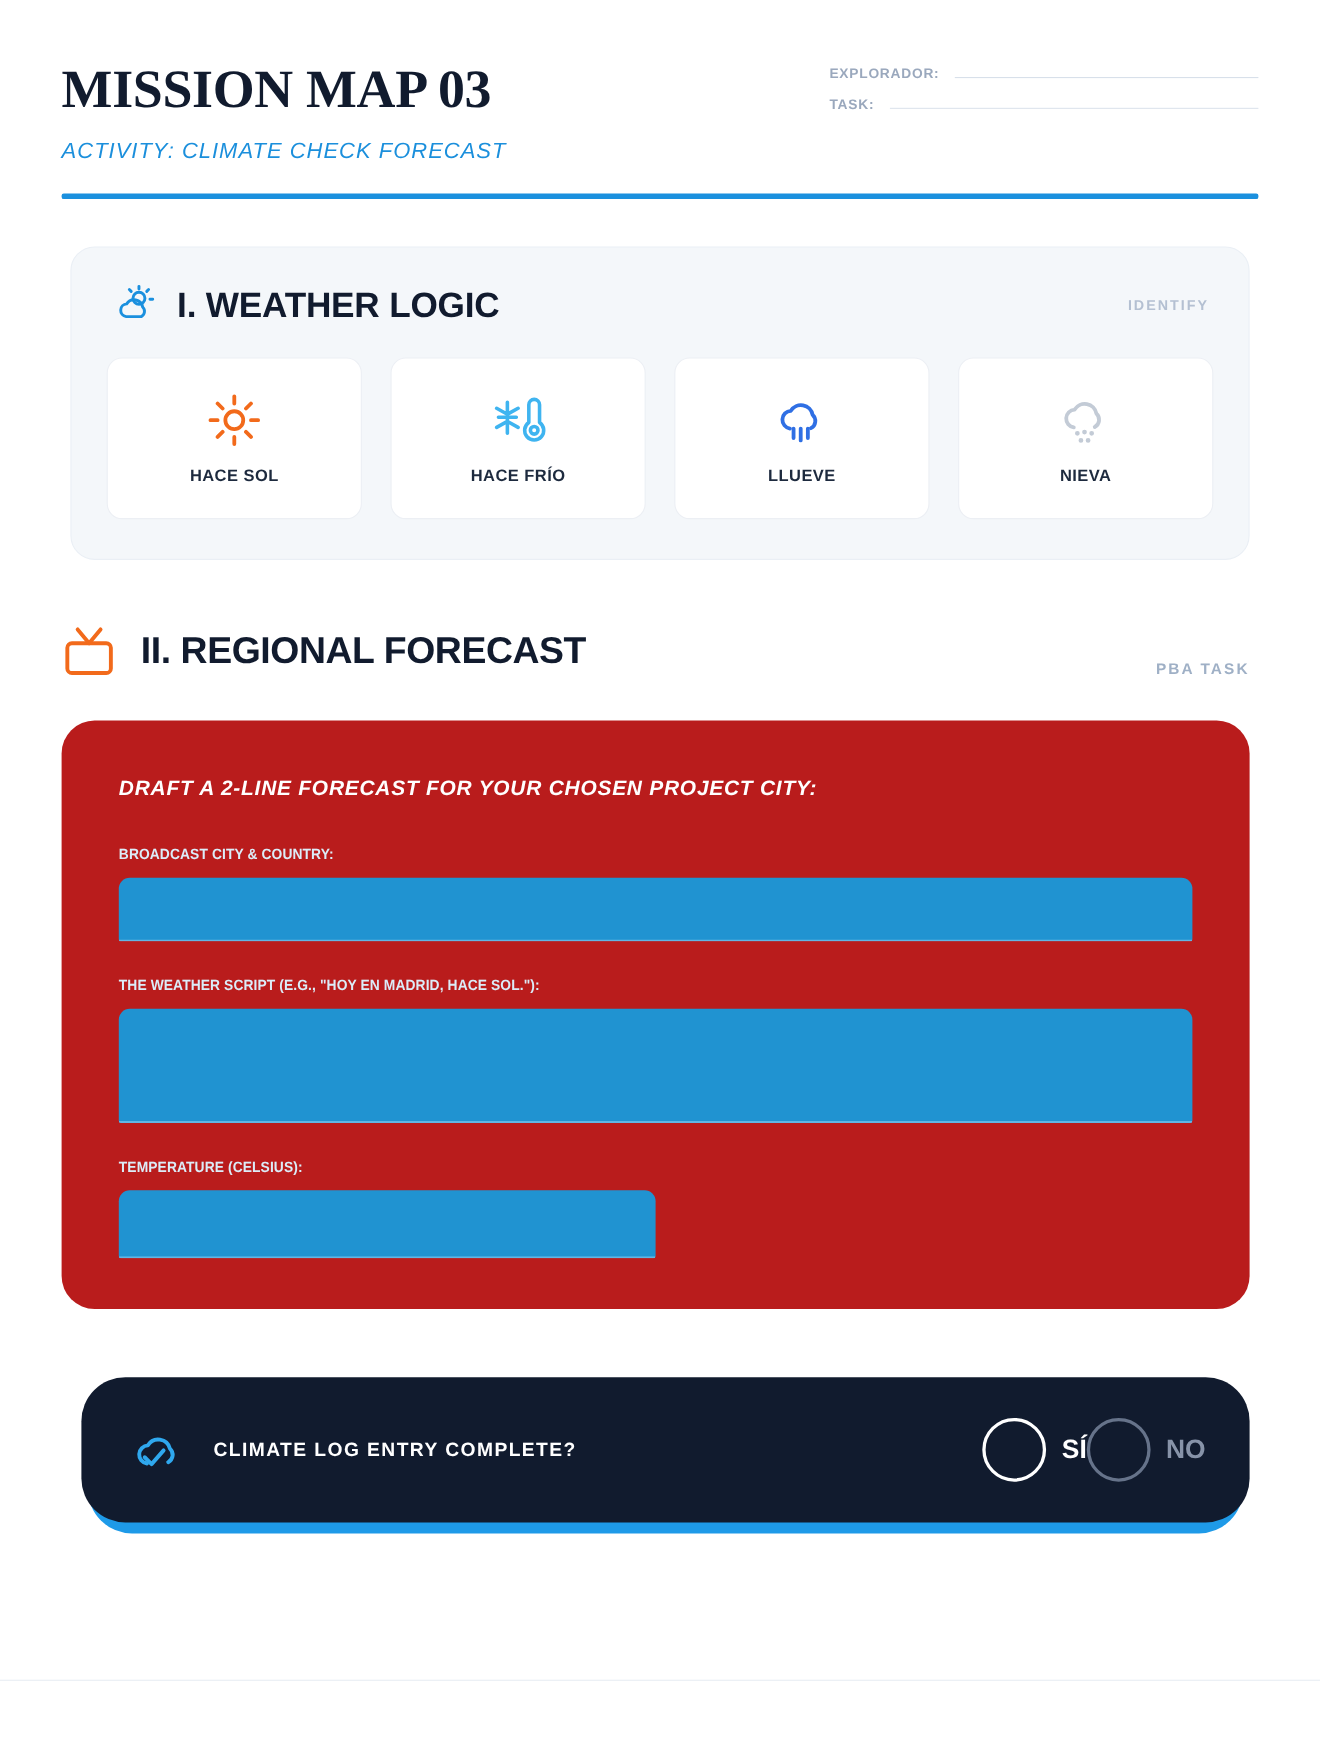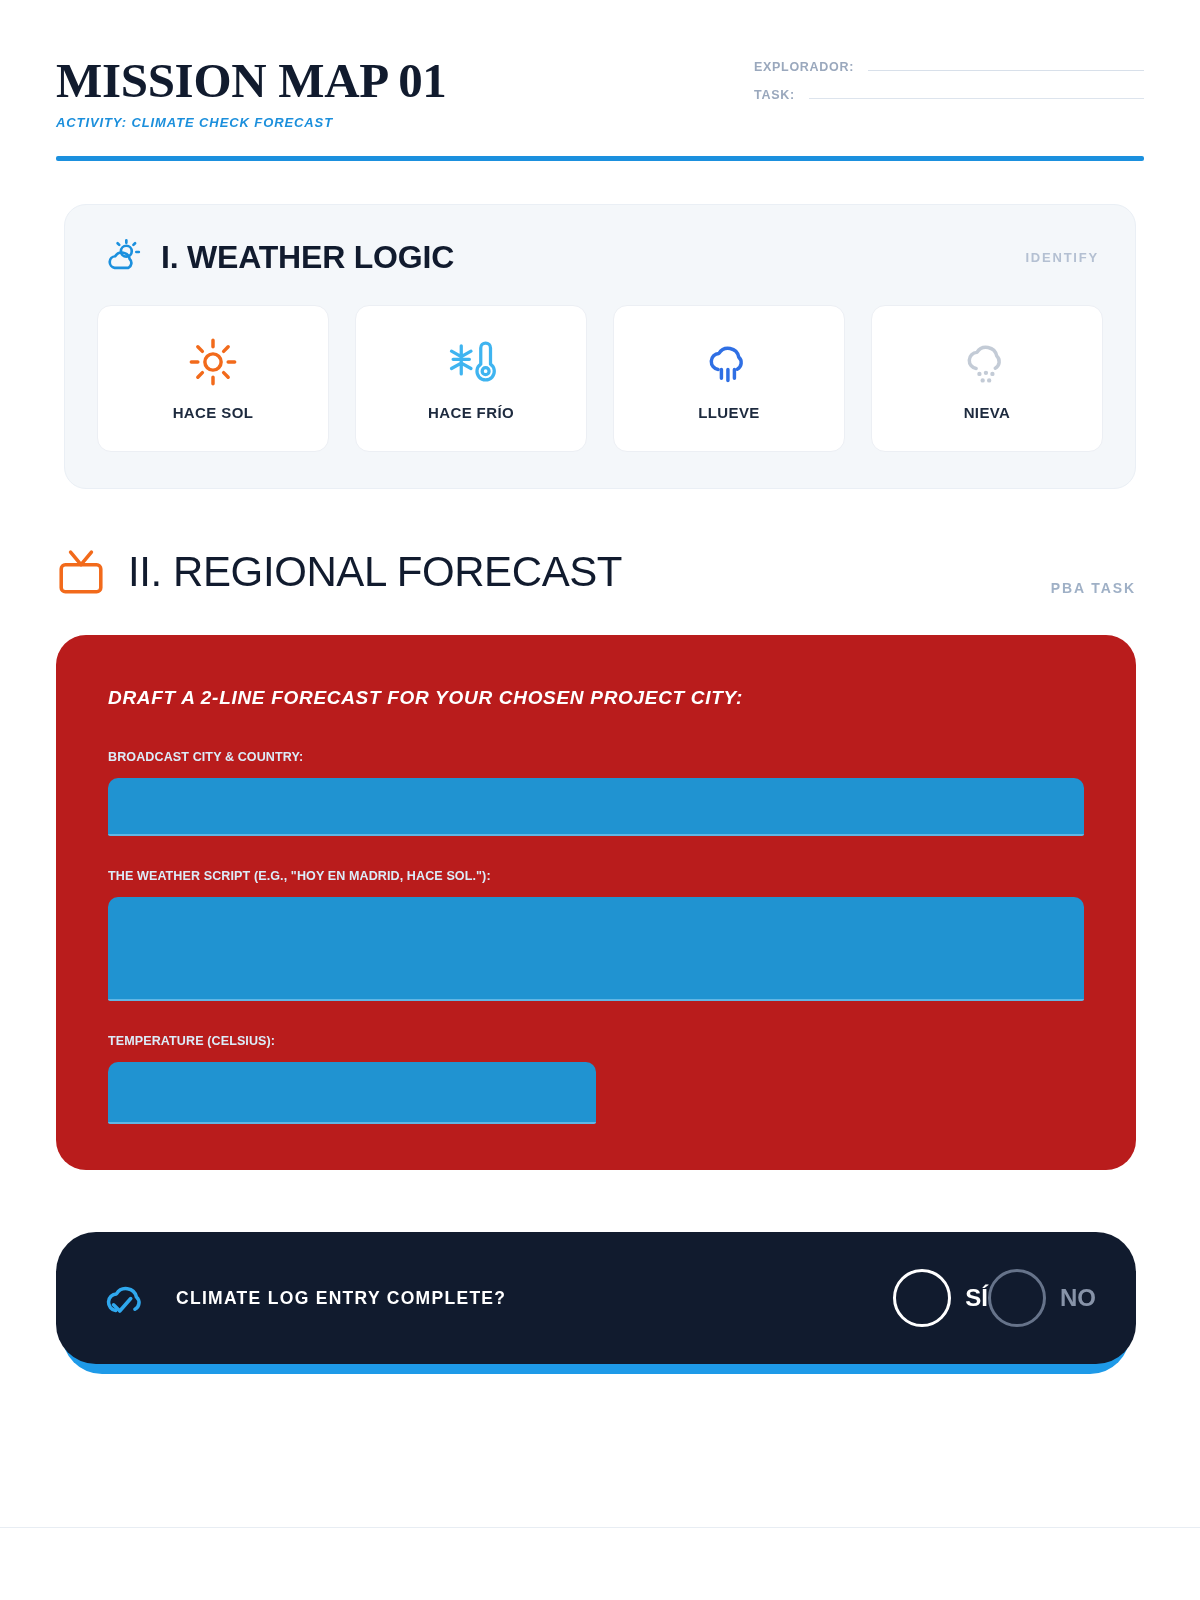--- a/index.html
+++ b/index.html
@@ -35,23 +35,23 @@
   .page-title {
     font-family: "Liberation Serif", "DejaVu Serif", serif;
     font-weight: bold;
     font-size: 49px;
     line-height: 1.0;
     letter-spacing: -0.3px;
     color: #111b2e;
   }
 
   .page-subtitle {
-    margin-top: 10px;
-    font-size: 13px;
-    font-weight: bold;
+    margin-top: 22px;
+    font-size: 20px;
+    font-weight: normal;
     font-style: italic;
     letter-spacing: 0.9px;
     color: #1b8fdc;
     text-transform: uppercase;
   }
 
   .meta-block {
     width: 390px;
     padding-top: 8px;
   }
@@ -152,22 +152,22 @@
   
   .section2-head {
     display: flex;
     align-items: center;
     margin: 58px 64px 0 56px;
   }
 
   .tv-icon { width: 50px; height: 50px; flex: none; margin-right: 22px; }
 
   .section2-title {
-    font-size: 42px;
-    font-weight: normal;
+    font-size: 34px;
+    font-weight: bold;
     letter-spacing: -0.4px;
     color: #111b2e;
     text-transform: uppercase;
   }
 
   .section2-tag {
     margin-left: auto;
     font-size: 14px;
     font-weight: bold;
     letter-spacing: 1.9px;
@@ -224,21 +224,21 @@
   }
 
   .field-input.one-line { height: 58px; }
   .field-input.two-line { height: 104px; }
   .field-input.short { width: 50%; height: 62px; }
 
   .field-input::placeholder { color: #8fc8ea; }
 
   
   .confirm-wrap {
-    margin: 62px 64px 0 56px;
+    margin: 62px 64px 0 74px;
     position: relative;
   }
 
   .confirm-glow {
     position: absolute;
     left: 6px; right: 6px;
     top: 10px;
     height: 100%;
     background: #1e9ae8;
     border-radius: 40px;
@@ -289,21 +289,21 @@
   }
   .choice.primary .choice-label { color: #ffffff; }
 </style>
 </head>
 <body>
 
 <div class="page-sheet">
 
   <div class="header">
     <div class="title-block">
-      <div class="page-title">MISSION MAP 01</div>
+      <div class="page-title">MISSION MAP 03</div>
       <div class="page-subtitle">ACTIVITY: CLIMATE CHECK FORECAST</div>
     </div>
     <div class="meta-block">
       <div class="meta-row r1">
         <span class="meta-label">EXPLORADOR:</span>
         <span class="meta-line"></span>
       </div>
       <div class="meta-row r2">
         <span class="meta-label">TASK:</span>
         <span class="meta-line"></span>

